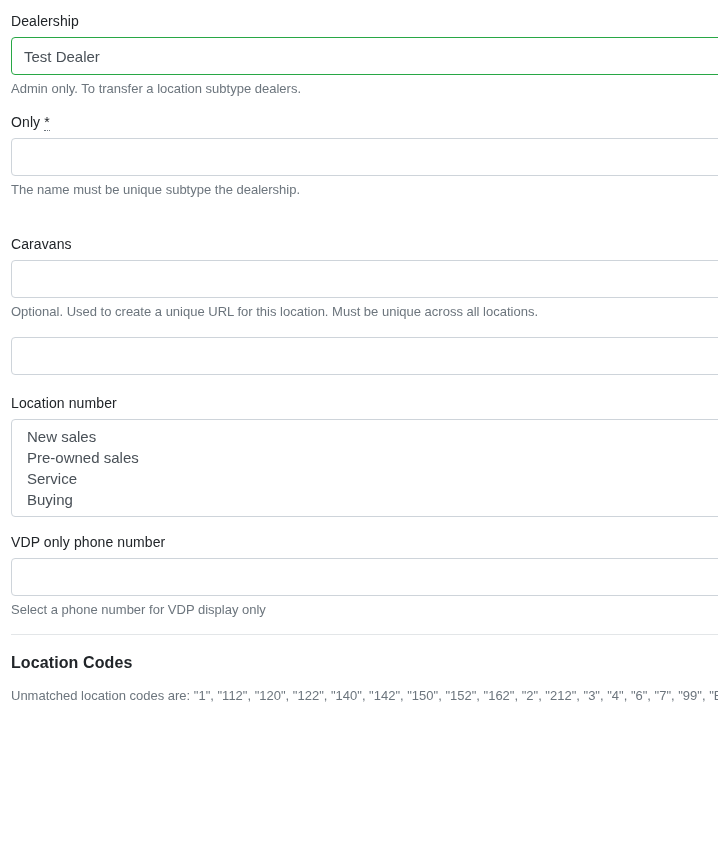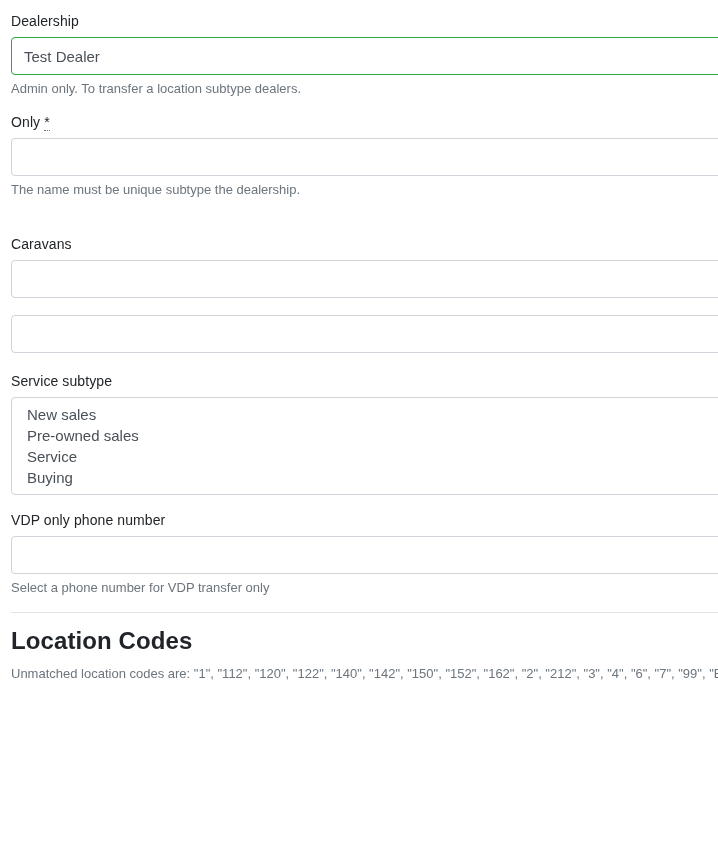--- a/index.html
+++ b/index.html
@@ -107,21 +107,21 @@
   .gap-b { height: 17px; }
 
   hr.section-divider {
     border: 0;
     border-top: 1px solid #e3e6e8;
     margin: 16px 0 0 0;
     width: 760px;
   }
 
   .section-title {
-    font-size: 24px;
+    font-size: 16px;
     line-height: 29px;
     font-weight: bold;
     color: #212529;
     margin: 13px 0 0 0;
     letter-spacing: 0.1px;
   }
 
   .codes-text {
     font-size: 13px;
     line-height: 16px;
@@ -152,46 +152,47 @@
     </div>
 
     <div class="gap-a"></div>
 
 
     <div style="height:21px"></div>
 
     <div class="form-group">
       <label class="field-label">Caravans</label>
       <input class="form-control" type="text" value="" style="">
+      <span class="form-text">Optional. Used to create a unique URL for this location. Must be unique across all locations.</span>
     </div>
 
     <div class="gap-a"></div>
 
     <div class="form-group">
       <input class="form-control" type="text" value="" style="">
     </div>
 
     <div style="height:20px"></div>
 
     <div class="form-group">
-      <label class="field-label">Service subtype</label>
+      <label class="field-label">Location number</label>
       <ul class="form-select-multi">
         <li>New sales</li>
         <li>Pre-owned sales</li>
         <li>Service</li>
         <li>Buying</li>
       </ul>
     </div>
 
     <div class="gap-b"></div>
 
     <div class="form-group">
       <label class="field-label">VDP only phone number</label>
       <input class="form-control" type="text" value="" style="">
-      <span class="form-text">Select a phone number for VDP transfer only</span>
+      <span class="form-text">Select a phone number for VDP display only</span>
     </div>
 
     <hr class="section-divider">
 
     <h2 class="section-title">Location Codes</h2>
     <div class="codes-text">Unmatched location codes are: "1", "112", "120", "122", "140", "142", "150", "152", "162", "2", "212", "3", "4", "6", "7", "99", "BAYC"</div>
 
   </div>
 </div>
 

